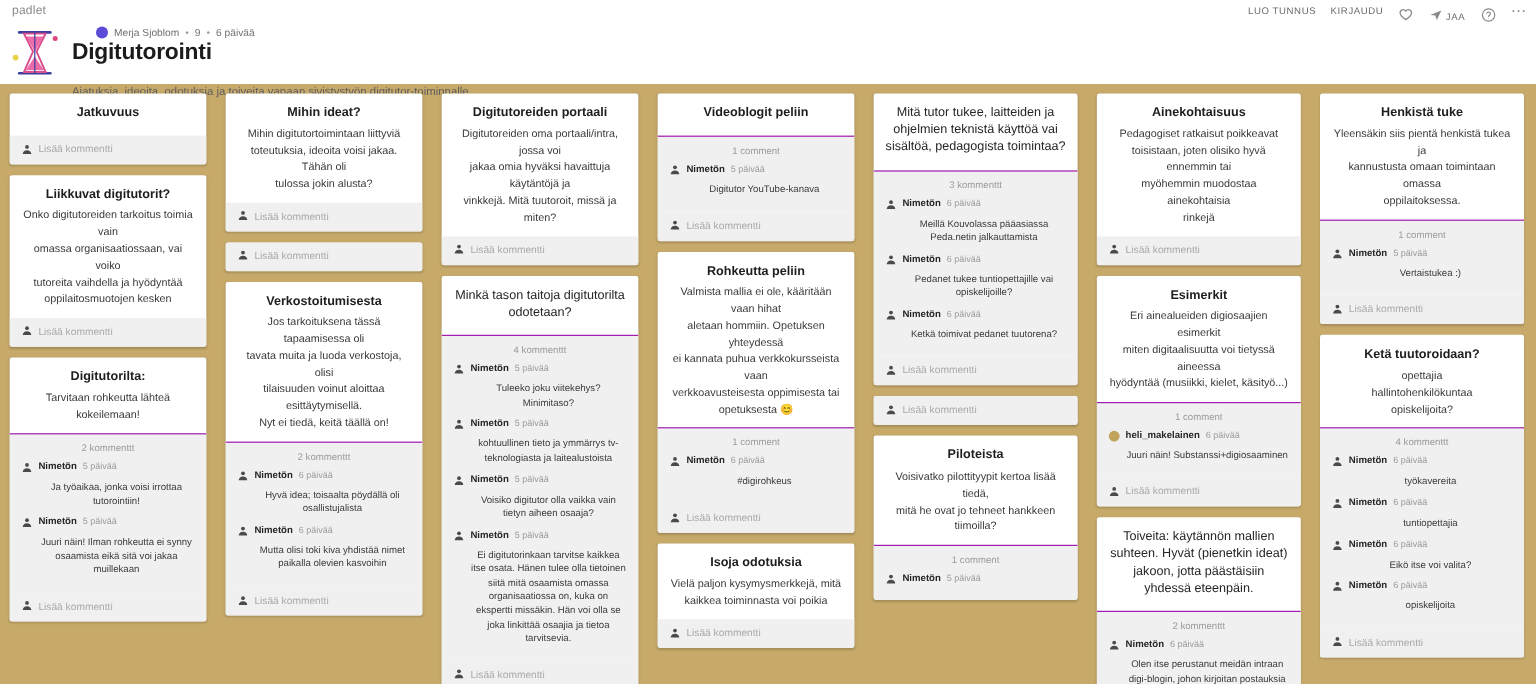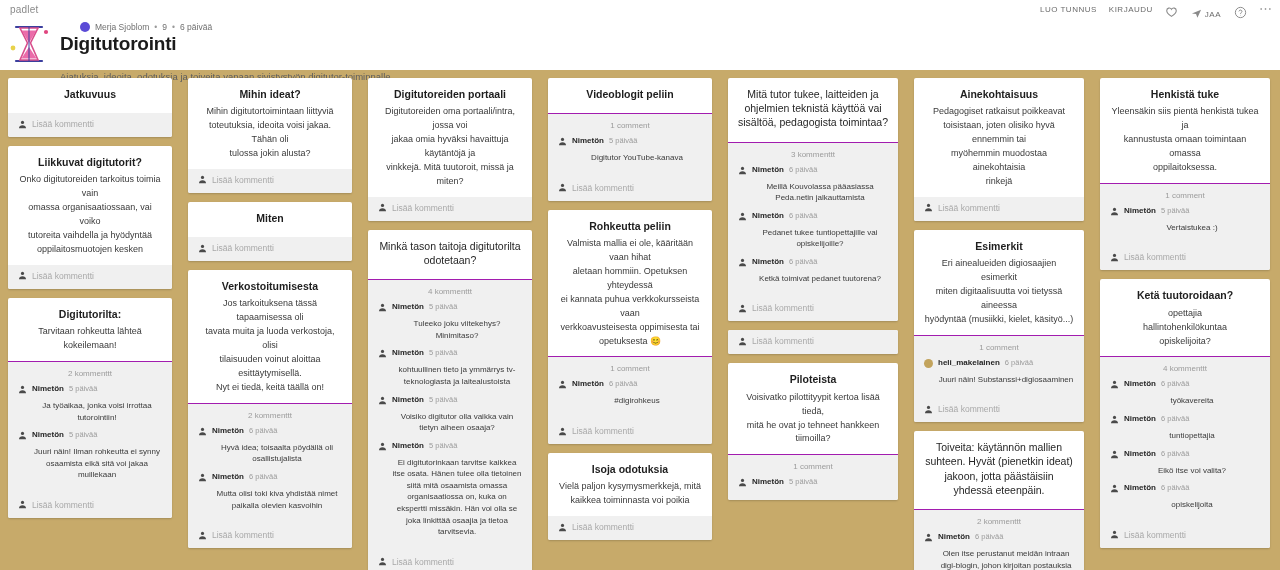--- a/index.html
+++ b/index.html
@@ -269,23 +269,20 @@
             <span>
               <svg class="person-ico" viewBox="0 0 24 24" fill="#4a4a4a">
                 <circle cx="12" cy="6.5" r="4.2"></circle>
                 <path d="M2.5 22c0-5.2 4.3-8.3 9.5-8.3S21.5 16.8 21.5 22z"></path>
               </svg>
             </span>
             <span class="add-label">Lisää kommentti</span>
           </div>
         </div>
         <div class="card">
-          <div class="card-body">
-            <div class="card-title">Miten</div>
-          </div>
           <div class="addcomment">
             <span>
               <svg class="person-ico" viewBox="0 0 24 24" fill="#4a4a4a">
                 <circle cx="12" cy="6.5" r="4.2"></circle>
                 <path d="M2.5 22c0-5.2 4.3-8.3 9.5-8.3S21.5 16.8 21.5 22z"></path>
               </svg>
             </span>
             <span class="add-label">Lisää kommentti</span>
           </div>
         </div>

